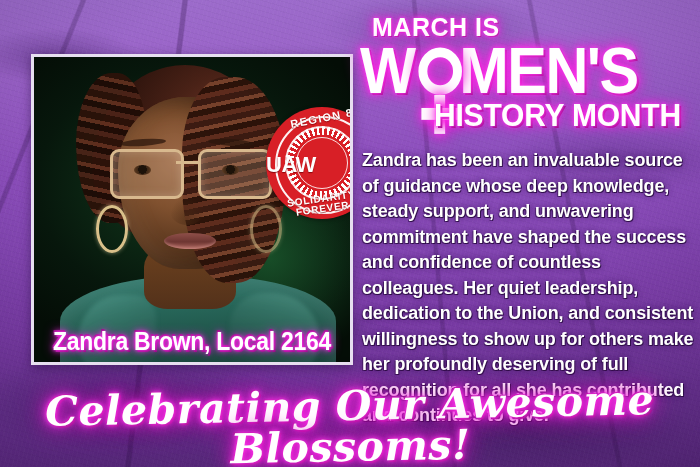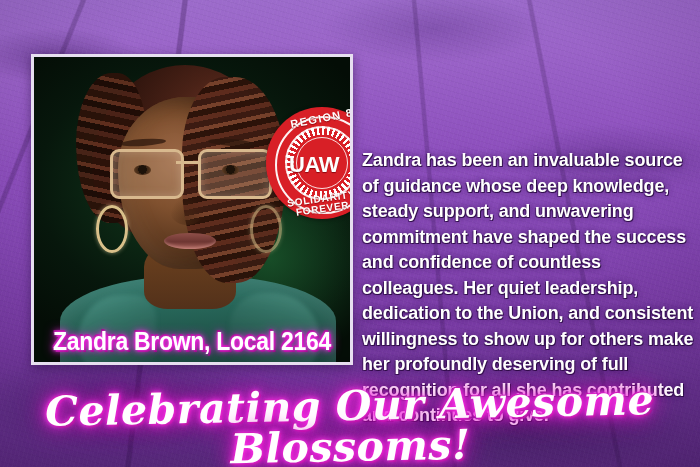--- a/index.html
+++ b/index.html
@@ -330,21 +330,21 @@
     left: 30px; top: 30px;
     width: 52px; height: 52px;
     border: 1px solid rgba(255,255,255,.85);
     border-radius: 50%;
     box-sizing: border-box;
   }
   .uaw-wordmark {
     position: absolute;
     left: 0; right: 16px;
     top: 47px;
-    text-align: center;
+    text-align: left;
     color: #ffffff;
     font: 800 22px/1 "Liberation Sans", sans-serif;
     letter-spacing: -.5px;
     text-shadow: 0 1px 1px rgba(120,0,6,.8);
   }
   .uaw-arc-top {
     position: absolute;
     left: 0; right: 0;
     top: 6px;
     text-align: center;
@@ -536,18 +536,30 @@
         <div class="uaw-arc-top">REGION 8</div>
         <div class="uaw-wordmark">UAW</div>
 
         <div class="uaw-arc-bottom">SOLIDARITY FOREVER</div>
       </div>
 
       <div id="name-caption">Zandra Brown, Local 2164</div>
     </div>
   </div>
 
+  <div id="headline">
+    <div class="hl-march">MARCH IS</div>
+    <div class="hl-womens">
+      <span>W</span><span style="opacity:0">O</span><span>MEN'S</span>
+      <span class="venus">
+        <span class="v-ring"></span>
+        <span class="v-stem"></span>
+        <span class="v-cross"></span>
+      </span>
+    </div>
+    <div class="hl-history">HISTORY MONTH</div>
+  </div>
 
   <div id="body-text">Zandra has been an invaluable source of guidance whose deep knowledge, steady support, and unwavering commitment have shaped the success and confidence of countless colleagues. Her quiet leadership, dedication to the Union, and consistent willingness to show up for others make her profoundly deserving of full recognition for all she has contributed and continues to give.</div>
 
   <div id="tagline">Celebrating Our Awesome Blossoms!</div>
 
 </div>
 
 </body></html>

